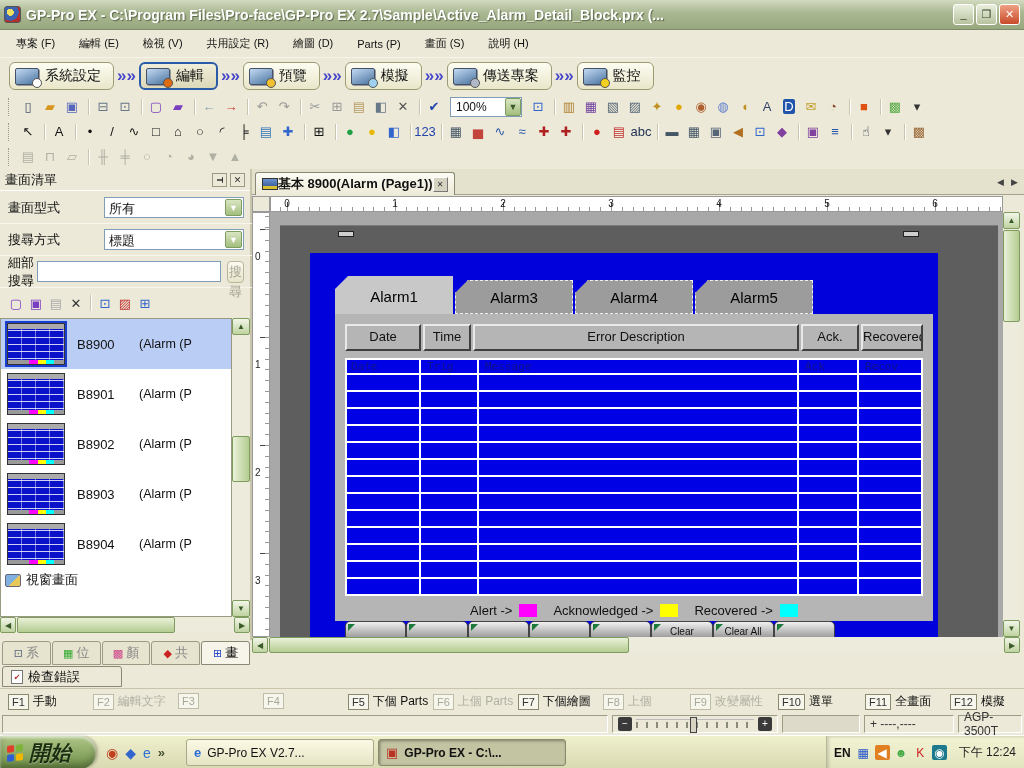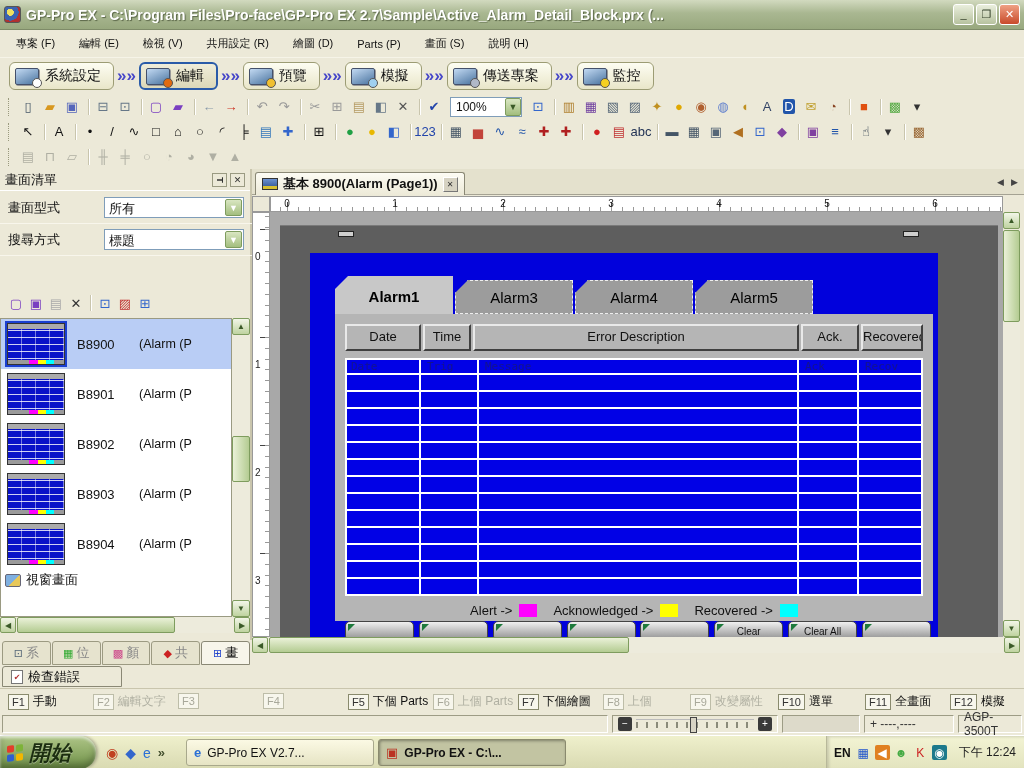--- a/index.html
+++ b/index.html
@@ -104,21 +104,21 @@
     border-radius:3px 3px 0 0; background:#E6E3CE; font-size:13px; color:#888; }
   .btab.active { background:#F7F5EA; color:#000; border-color:#8A8875; }
   .btab .g { font-size:11px; }
   #errtab { position:absolute; left:2px; top:666px; height:21px; width:120px; border:1px solid #8A8875; border-radius:3px 3px 0 0;
     background:#ECE9D8; display:flex; align-items:center; gap:5px; padding:0 8px; font-size:13px; }
   .err-icon { width:12px; height:14px; background:#fff; border:1px solid #777; font-size:8px; line-height:13px; text-align:center; }
 
   
   #canvas { position:absolute; left:252px; top:169px; width:772px; height:519px; background:#ECE9D8; }
   #doctabs { position:absolute; left:0; top:0; width:772px; height:26px; background:#E4E1CD; border-bottom:1px solid #A5A293; }
-  .doctab { position:absolute; left:3px; top:3px; height:23px; display:flex; align-items:center; gap:5px; padding:0 6px;
+  .doctab { position:absolute; left:3px; top:3px; height:23px; display:flex; align-items:center; padding:0 6px;
     background:linear-gradient(#FDFCF4,#EDEAD8); border:1px solid #8A8875; border-bottom:none; border-radius:3px 3px 0 0;
     font-weight:bold; font-size:13px; }
   .doctab-icon { width:16px; height:12px; border:1px solid #333; background:linear-gradient(#6C92D0,#2B4E8C);
     box-shadow:inset 0 -3px 0 #D8C030; }
   .doctab-close { width:15px; height:15px; background:#D6D2C2; border:1px solid; border-color:#fff #777 #777 #fff;
     font-size:8px; line-height:13px; text-align:center; color:#333; }
   .tabnav { position:absolute; top:6px; width:11px; height:14px; font-size:9px; color:#444; text-align:center; line-height:14px; }
   #corner { position:absolute; left:0; top:27px; width:18px; height:16px; background:#ECE9D8; border:1px solid #999; }
   #hruler { position:absolute; left:18px; top:27px; width:733px; height:16px; background:#fff; border:1px solid #999;
     background-image:repeating-linear-gradient(90deg,#999 0 1px,transparent 1px 10.8px),
@@ -133,38 +133,38 @@
   #vruler .col { display:flex; flex-direction:column; margin-top:-11px; }
   .vrn { height:108px; display:flex; align-items:center; font-size:10px; color:#222; padding-left:2px; }
 
   #viewport { position:absolute; left:18px; top:43px; width:733px; height:425px; background:#A8A8A8; overflow:hidden; }
   #bezel { position:absolute; left:10px; top:13px; width:718px; height:412px; background:#5E5E5E; border-top:1px solid #7A7A7A; }
   .handle { position:absolute; top:19px; width:16px; height:6px; background:#CFCFCF; border:1px solid #222; }
   #hmi-screen { position:absolute; left:40px; top:41px; width:628px; height:384px; }
   #atabs { position:absolute; left:65px; top:64px; width:598px; height:38px; display:flex; }
   .atab { width:118px; height:34px; margin:4px 2px 0 0; background:#9C9C9C; color:#000; font-size:15px; text-align:center;
     line-height:34px; clip-path:polygon(13px 0,100% 0,100% 100%,0 100%,0 13px); border:1px dashed #EDEDED; }
-  .atab.active { height:38px; margin-top:0; line-height:42px; background:#C8C8C8; border:none;font-weight:bold; }
+  .atab.active { height:38px; margin-top:0; line-height:42px; background:#C8C8C8; border:none; }
   #apanel { position:absolute; left:65px; top:102px; width:598px; height:307px; background:#B5B5B5; }
   #ahdr { position:absolute; left:10px; top:10px; right:10px; height:27px; display:flex; gap:2px; }
   #ahdr span { background:#B5B5B5; border:2px solid; border-color:#E9E9E9 #3F3F3F #3F3F3F #E9E9E9; font-size:13px;
     text-align:center; line-height:22px; overflow:hidden; white-space:nowrap; }
   #ahdr span:nth-of-type(1){width:76px} #ahdr span:nth-of-type(2){width:48px} #ahdr span:nth-of-type(3){flex:1}
   #ahdr span:nth-of-type(4){width:58px} #ahdr span:nth-of-type(5){width:62px}
   #atable { position:absolute; left:10px; top:44px; width:578px; height:238px;
     background:repeating-linear-gradient(180deg,#0101E6 0 15px,#FFFFFF 15px 17px); box-shadow:inset 0 0 0 2px #fff; }
   .colline { position:absolute; top:0; bottom:0; width:2px; background:#fff; }
   #ghost { position:absolute; left:0; top:2px; right:0; height:13px; }
   #ghost span { position:absolute; font-family:"DejaVu Sans Mono","Liberation Mono",monospace; font-size:11px; color:#14148C; }
   #ghost span:nth-of-type(1){left:6px} #ghost span:nth-of-type(2){left:82px} #ghost span:nth-of-type(3){left:140px}
   #ghost span:nth-of-type(4){left:460px} #ghost span:nth-of-type(5){left:520px}
   #legend { position:absolute; left:0; right:0; top:285px; height:22px; display:flex; align-items:center; justify-content:center; gap:16px; }
   .lg-item { display:flex; align-items:center; gap:7px; font-size:13px; }
   .lg-swatch { width:18px; height:13px; display:inline-block; }
-  #abtns { position:absolute; left:75px; top:409px; width:586px; display:flex; justify-content:space-between; }
+  #abtns { position:absolute; left:75px; top:409px; width:490px; display:flex; justify-content:space-between; }
   .abtn { position:relative; width:69px; height:20px; background:linear-gradient(#F0F0F0,#8E8E8E); border:1px solid #444;
     border-radius:5px; font-size:10px; display:flex; align-items:center; justify-content:center; color:#111; }
   .tri { position:absolute; left:2px; top:2px; width:0; height:0; border-top:7px solid #1E7A3C; border-right:7px solid transparent; }
 
   #cv-vscroll { position:absolute; left:751px; top:43px; width:17px; height:425px; }
   #cv-vscroll .sbtn { position:absolute; width:17px; height:17px; left:0; }
   #cv-vscroll .strack { position:absolute; left:0; top:17px; bottom:17px; width:17px; }
   #cv-vscroll .sthumb { position:absolute; left:0; top:18px; width:17px; height:92px; }
   #cv-hscroll { position:absolute; left:0px; top:468px; width:768px; height:16px; }
   #cv-hscroll .sbtn { position:absolute; top:0; width:16px; height:16px; }
@@ -583,20 +583,25 @@
       <span class="arr">▼</span>
     </span>
   </div>
   <div class="lp-row" style="top:55px">
     <span class="lbl">搜尋方式</span>
     <span class="sel">
       <span>標題</span>
       <span class="arr">▼</span>
     </span>
   </div>
+  <div class="lp-row" style="top:87px">
+    <span class="lbl">細部搜尋</span>
+    <input class="lp-input" value="" style="">
+    <span class="lp-btn">搜尋</span>
+  </div>
   <div id="lp-icons">
 
   <span class="ti">
         <span><i class="tig" style="color: rgb(122, 63, 193);">▢</i></span>
       </span>
       <span class="ti">
         <span><i class="tig" style="color: rgb(122, 63, 193);">▣</i></span>
       </span>
       <span class="ti">
         <span class="disabled"><i class="tig" style="color: rgb(170, 170, 170);">▤</i></span>

